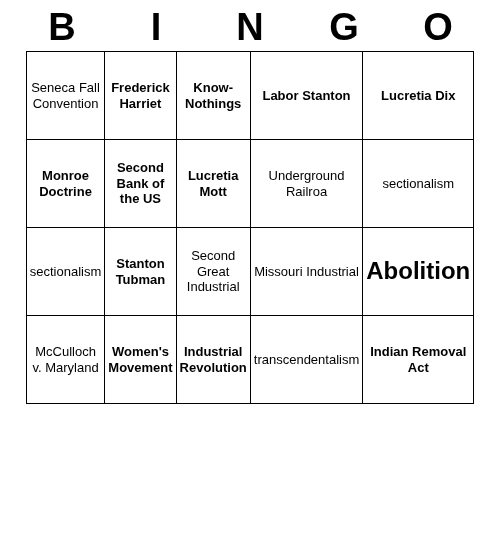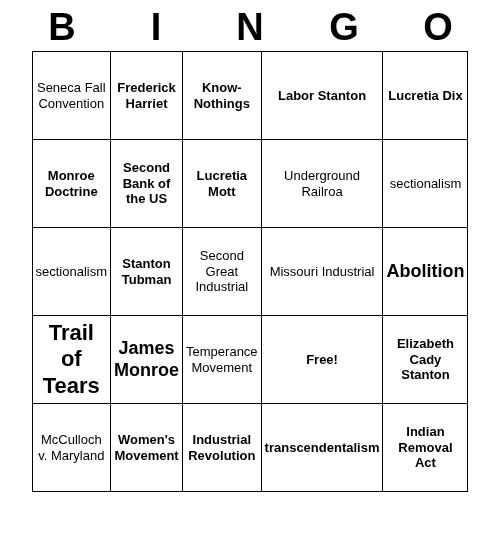--- a/index.html
+++ b/index.html
@@ -47,21 +47,20 @@
     }
     .cell-medium {
       font-size: 15px;
       font-weight: bold;
     }
     .cell-small {
       font-size: 11px;
     }
     .cell-xsmall {
       font-size: 10px;
-      font-weight: bold;
     }
     .free-cell {
       font-size: 26px;
       font-weight: bold;
     }
   </style>
 </head>
 <body>
 
 <div id="bingo-header">
@@ -86,28 +85,21 @@
         <td class="cell-medium">Second Bank of the US</td>
         <td class="cell-medium">Lucretia Mott</td>
         <td class="cell-small">Underground Railroa</td>
         <td class="cell-small">sectionalism</td>
       </tr>
       <tr>
         <td class="cell-small">sectionalism</td>
         <td class="cell-medium">Stanton Tubman</td>
         <td class="cell-small">Second Great Industrial</td>
         <td class="cell-small">Missouri Industrial</td>
-        <td class="cell-medium" style="font-size: 18px; text-align: center;">Abolition</td>
-      </tr>
-      <tr>
-        <td class="cell-large" style="font-size: 22px;">Trail of Tears</td>
-        <td class="cell-medium" style="font-size: 18px;">James Monroe</td>
-        <td class="cell-small">Temperance Movement</td>
-        <td class="free-cell">Free!</td>
-        <td class="cell-medium">Elizabeth Cady Stanton</td>
+        <td class="cell-medium" style="font-size: 24px; text-align: center;">Abolition</td>
       </tr>
       <tr>
         <td class="cell-small">McCulloch v. Maryland</td>
         <td class="cell-medium">Women's Movement</td>
         <td class="cell-medium">Industrial Revolution</td>
         <td class="cell-xsmall">transcendentalism</td>
         <td class="cell-medium">Indian Removal Act</td>
       </tr>
     </tbody>
 </table>

